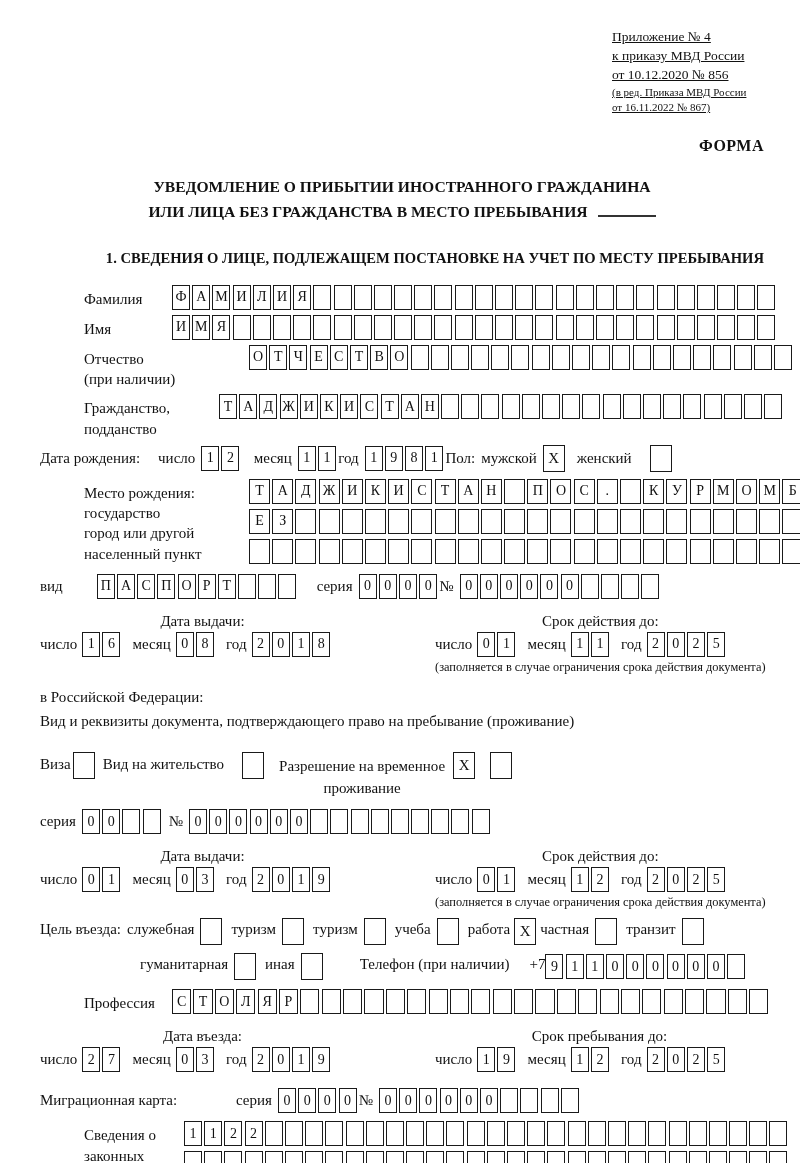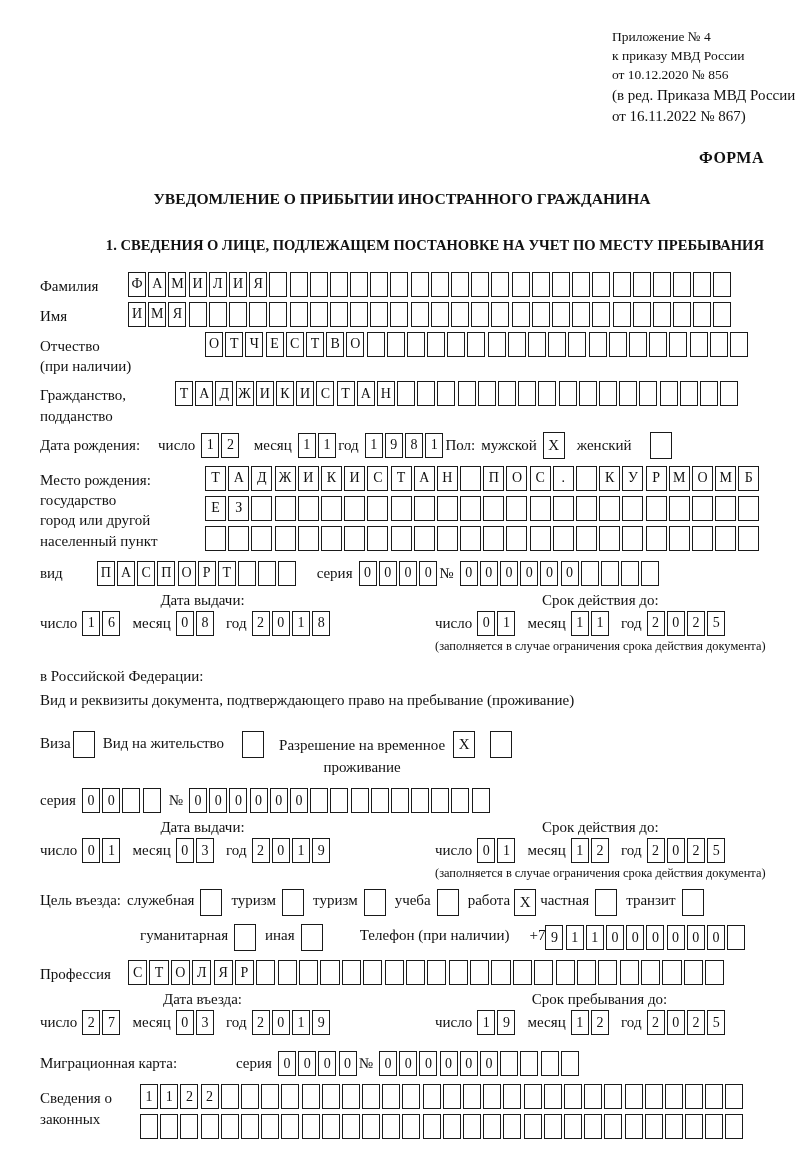--- a/index.html
+++ b/index.html
@@ -1,49 +1,49 @@
 <!DOCTYPE html>
 <html lang="ru"><head>
 <meta charset="utf-8">
 <style>
   html,body{margin:0;padding:0;background:#fff;}
   body{width:800px;height:1163px;overflow:hidden;color:#111;
        font-family:"Liberation Serif","DejaVu Serif",serif;font-size:15px;box-sizing:border-box;}
   .page{padding:28px 36px 10px 40px;}
 
   
-  .appendix{margin-left:auto;width:152px;font-size:13.5px;line-height:1.4;}
-  .appendix .rev{font-size:15px;white-space:nowrap;}
+  .appendix{margin-left:auto;width:152px;font-size:13.5px;line-height:1.4;text-decoration:underline;}
+  .appendix .rev{font-size:11px;white-space:nowrap;}
   .forma{text-align:right;font-weight:bold;font-size:16px;margin-top:22px;letter-spacing:.5px;}
 
   .title{text-align:center;font-weight:bold;font-size:15.6px;line-height:1.55;margin-top:20px;}
   .tunder{display:inline-block;width:58px;border-bottom:2px solid #333;margin-left:10px;vertical-align:baseline;}
   .s1{font-weight:bold;font-size:14.6px;text-align:right;margin-top:26px;white-space:nowrap;}
 
   .formbody{margin-top:18px;}
   .frow{display:flex;align-items:flex-start;margin-bottom:5px;}
-  .flabel{flex:none;line-height:1.35;padding-top:4px;}
+  .flabel{flex:none;line-height:1.35;padding-top:4px;margin-left:44px;}
   .w88{width:88px;} .w165{width:165px;} .w135{width:135px;} .w100{width:100px;} .w190{width:190px;}
   .boxrow{display:inline-flex;flex:none;}
   .box{display:inline-flex;align-items:center;justify-content:center;flex:none;
        width:16px;height:23px;border:1.5px solid #1a1a1a;margin-right:2.2px;
        font-size:14px;background:#fff;}
   .wide .box{width:19px;}
   .prof .box{width:17.2px;}
   .cbox{display:inline-flex;align-items:center;justify-content:center;flex:none;
         width:20px;height:25px;border:1.5px solid #1a1a1a;font-size:15px;background:#fff;}
   .stack > .boxrow{display:flex;margin-bottom:5px;}
 
   .inline-row{display:flex;align-items:center;flex-wrap:nowrap;}
   .inline-row .lbl{margin-right:6px;white-space:nowrap;}
   .inline-row .gap{width:12px;flex:none;}
 
   .docheader{text-align:center;font-weight:bold;font-size:14.6px;margin:8px 0 6px 0;}
 
-  .twocol{display:flex;margin-top:6px;}
+  .twocol{display:flex;margin-top:14px;}
   .col-l{flex:0 0 395px;}
   .col-r{flex:1;}
   .colhead{text-align:center;margin-bottom:2px;}
   .col-l .colhead{padding-right:70px;}
   .daterow{display:flex;align-items:center;}
   .daterow .lbl{margin-right:5px;white-space:nowrap;}
   .daterow .boxrow{margin-right:10px;}
   .note{font-size:12.4px;white-space:nowrap;text-align:right;margin-top:3px;}
 
   .para{margin:10px 0 2px 0;line-height:1.6;}
@@ -68,20 +68,21 @@
     <div>к приказу МВД России</div>
     <div>от 10.12.2020 № 856</div>
     <div class="rev">(в ред. Приказа МВД России</div>
     <div class="rev">от 16.11.2022 № 867)</div>
   </div>
 
   <div class="forma">ФОРМА</div>
 
   <div class="title">
     <div>УВЕДОМЛЕНИЕ О ПРИБЫТИИ ИНОСТРАННОГО ГРАЖДАНИНА</div>
+    <div><span>ИЛИ ЛИЦА БЕЗ ГРАЖДАНСТВА В МЕСТО ПРЕБЫВАНИЯ</span><span class="tunder"></span></div>
   </div>
 
   <div class="s1">1. СВЕДЕНИЯ О ЛИЦЕ, ПОДЛЕЖАЩЕМ ПОСТАНОВКЕ НА УЧЕТ ПО МЕСТУ ПРЕБЫВАНИЯ</div>
 
   <div class="formbody">
 
     <div class="frow">
       <div class="flabel w88">Фамилия</div>
       <div class="boxrow">
           <span class="box">Ф</span>

